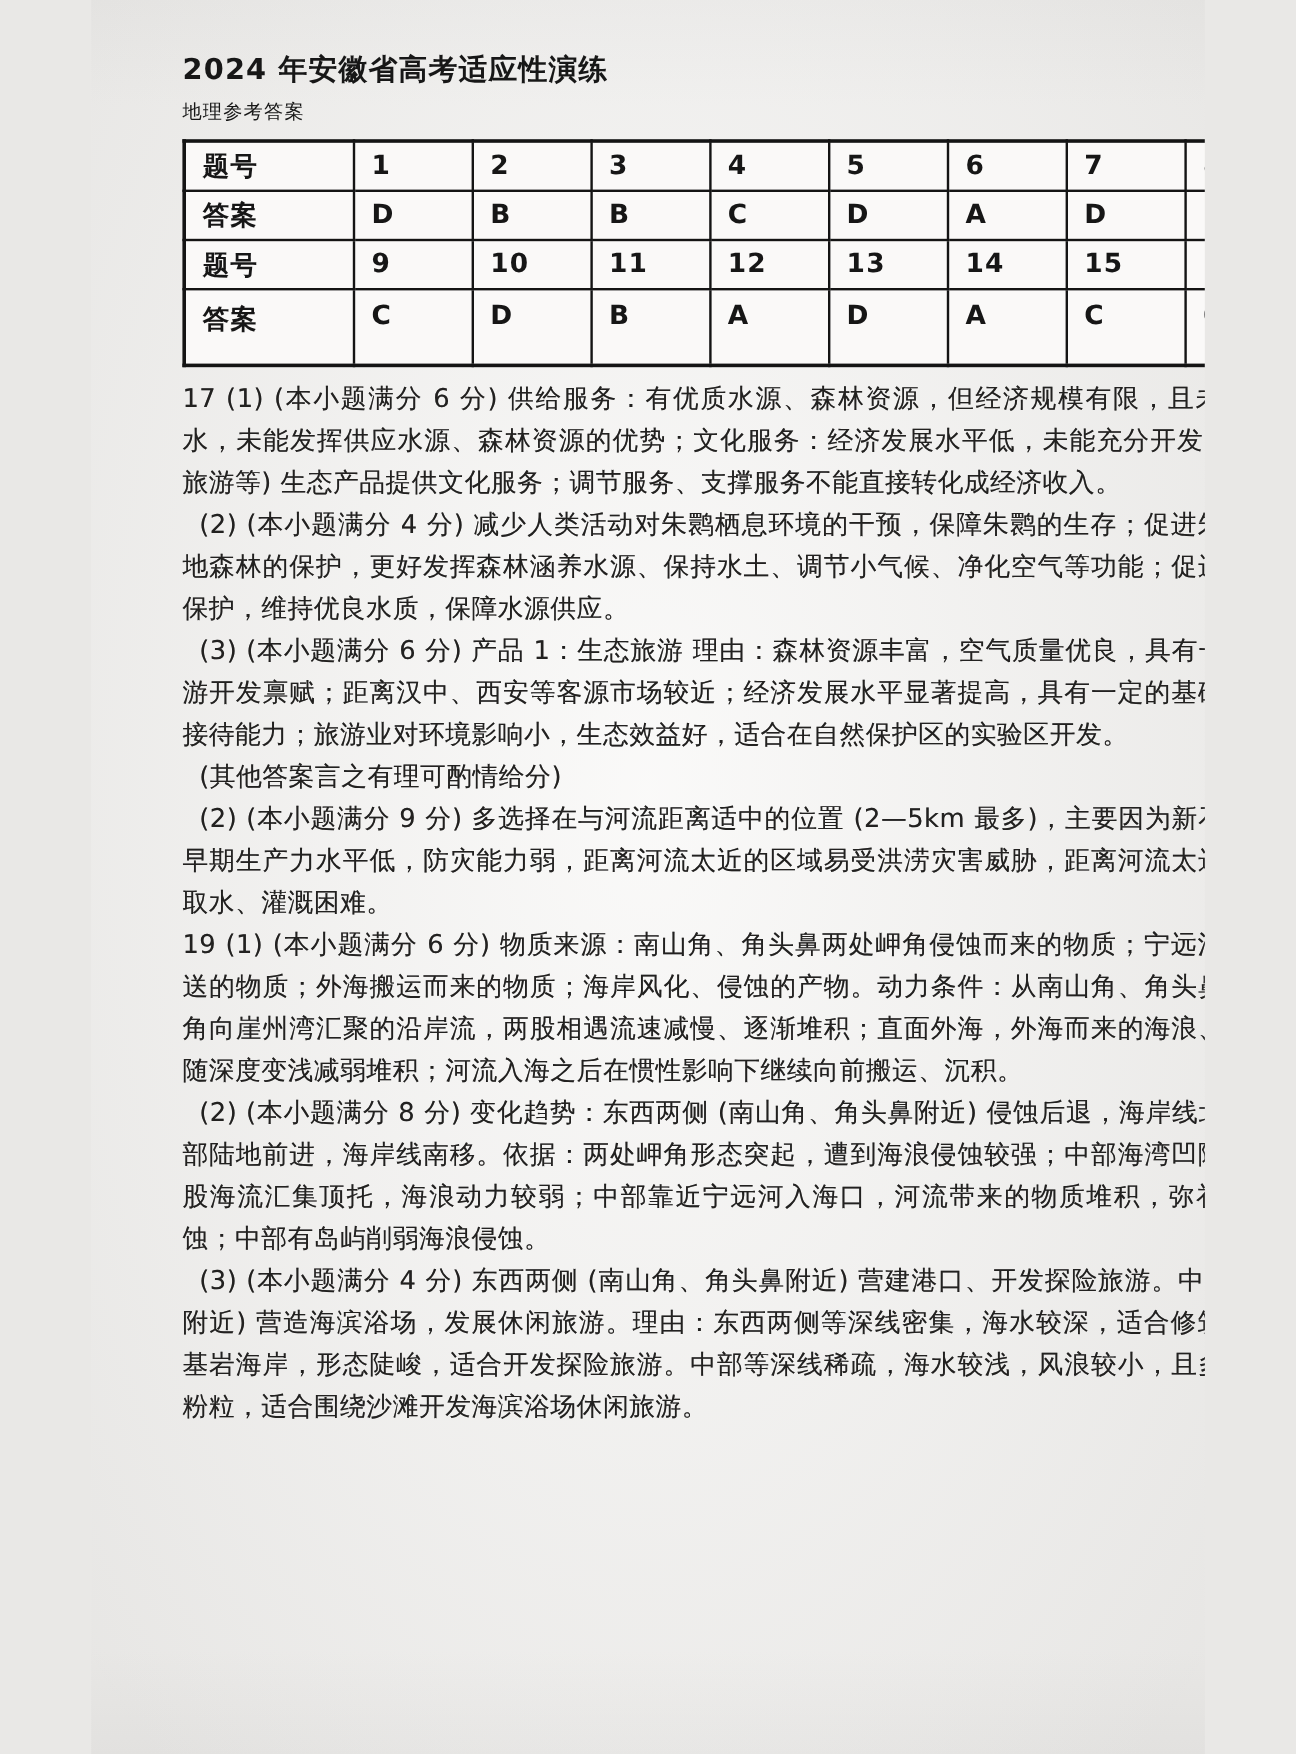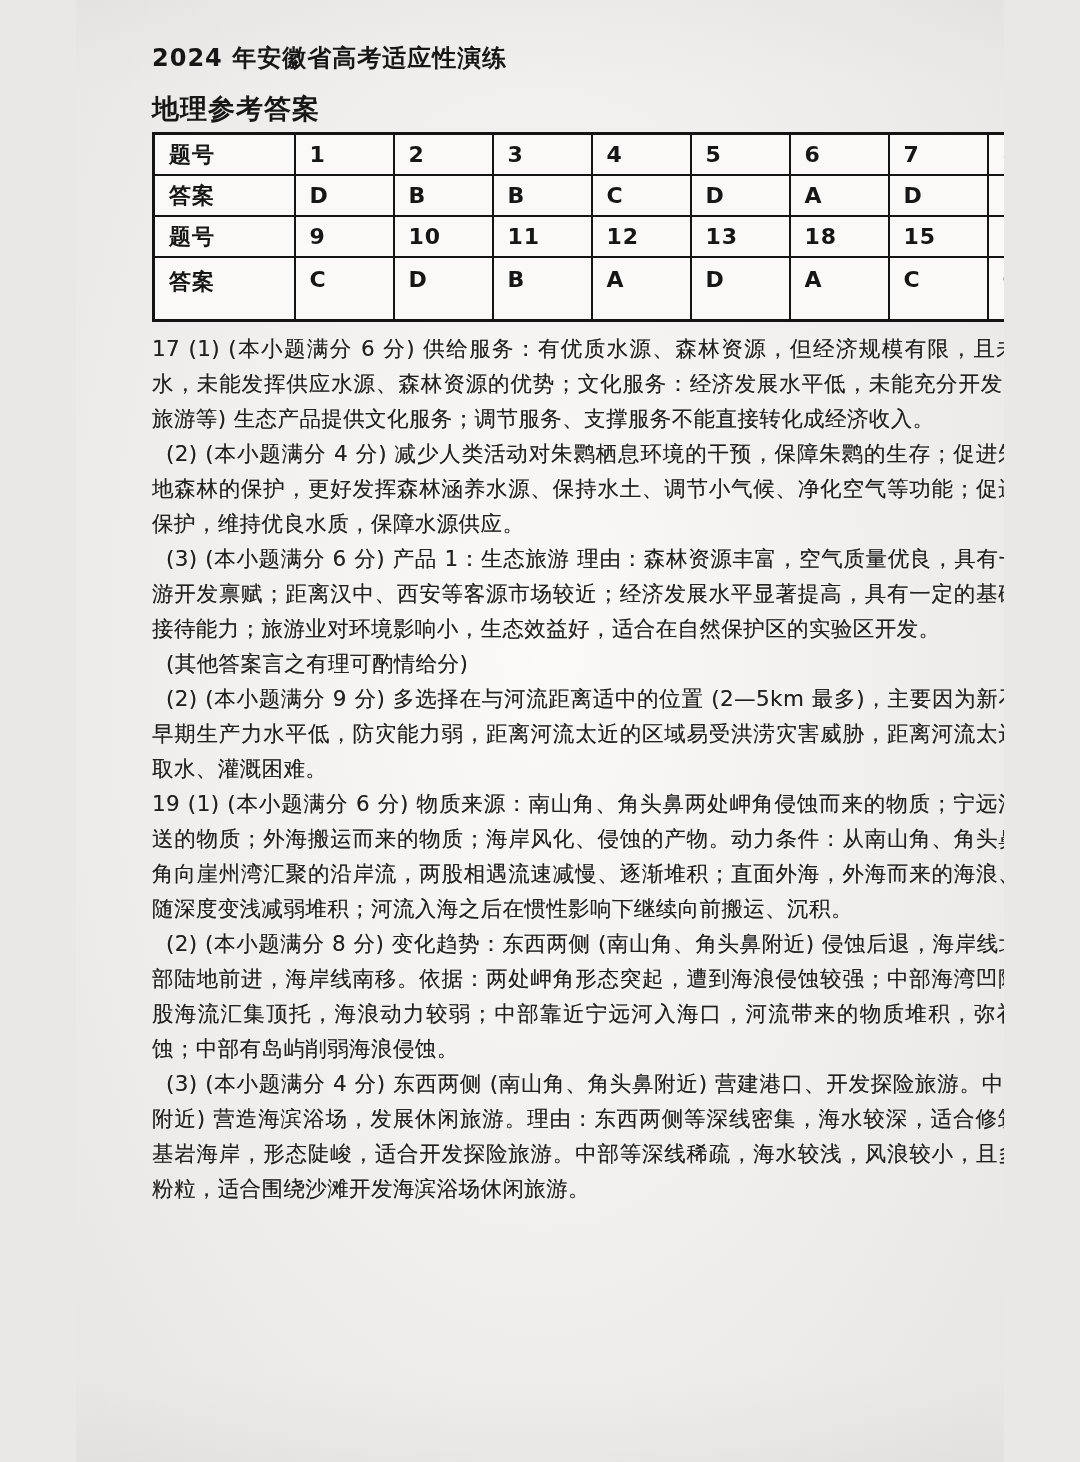--- a/index.html
+++ b/index.html
@@ -22,25 +22,25 @@
     padding: 42px 70px 0 76px;
   }
   .title {
     font-size: 24px;
     font-weight: 600;
     letter-spacing: 1px;
     line-height: 32px;
     color: #171717;
   }
   .subtitle {
-    font-size: 27px;
-    font-weight: 700;
+    font-size: 16px;
+    font-weight: 400;
     letter-spacing: 1px;
     line-height: 30px;
-    margin-top: 20px;
+    margin-top: 4px;
     color: #171717;
   }
   table.answer-table {
     border-collapse: collapse;
     table-layout: fixed;
     width: 934px;
     margin-top: 8px;
     background: #faf9f8;
   }
   table.answer-table td {
@@ -114,21 +114,21 @@
           <td>D</td>
           <td>B</td>
         </tr>
         <tr>
           <td>题号</td>
           <td>9</td>
           <td>10</td>
           <td>11</td>
           <td>12</td>
           <td>13</td>
-          <td>18</td>
+          <td>14</td>
           <td>15</td>
           <td>16</td>
         </tr>
         <tr class="tall">
           <td>答案</td>
           <td>C</td>
           <td>D</td>
           <td>B</td>
           <td>A</td>
           <td>D</td>

